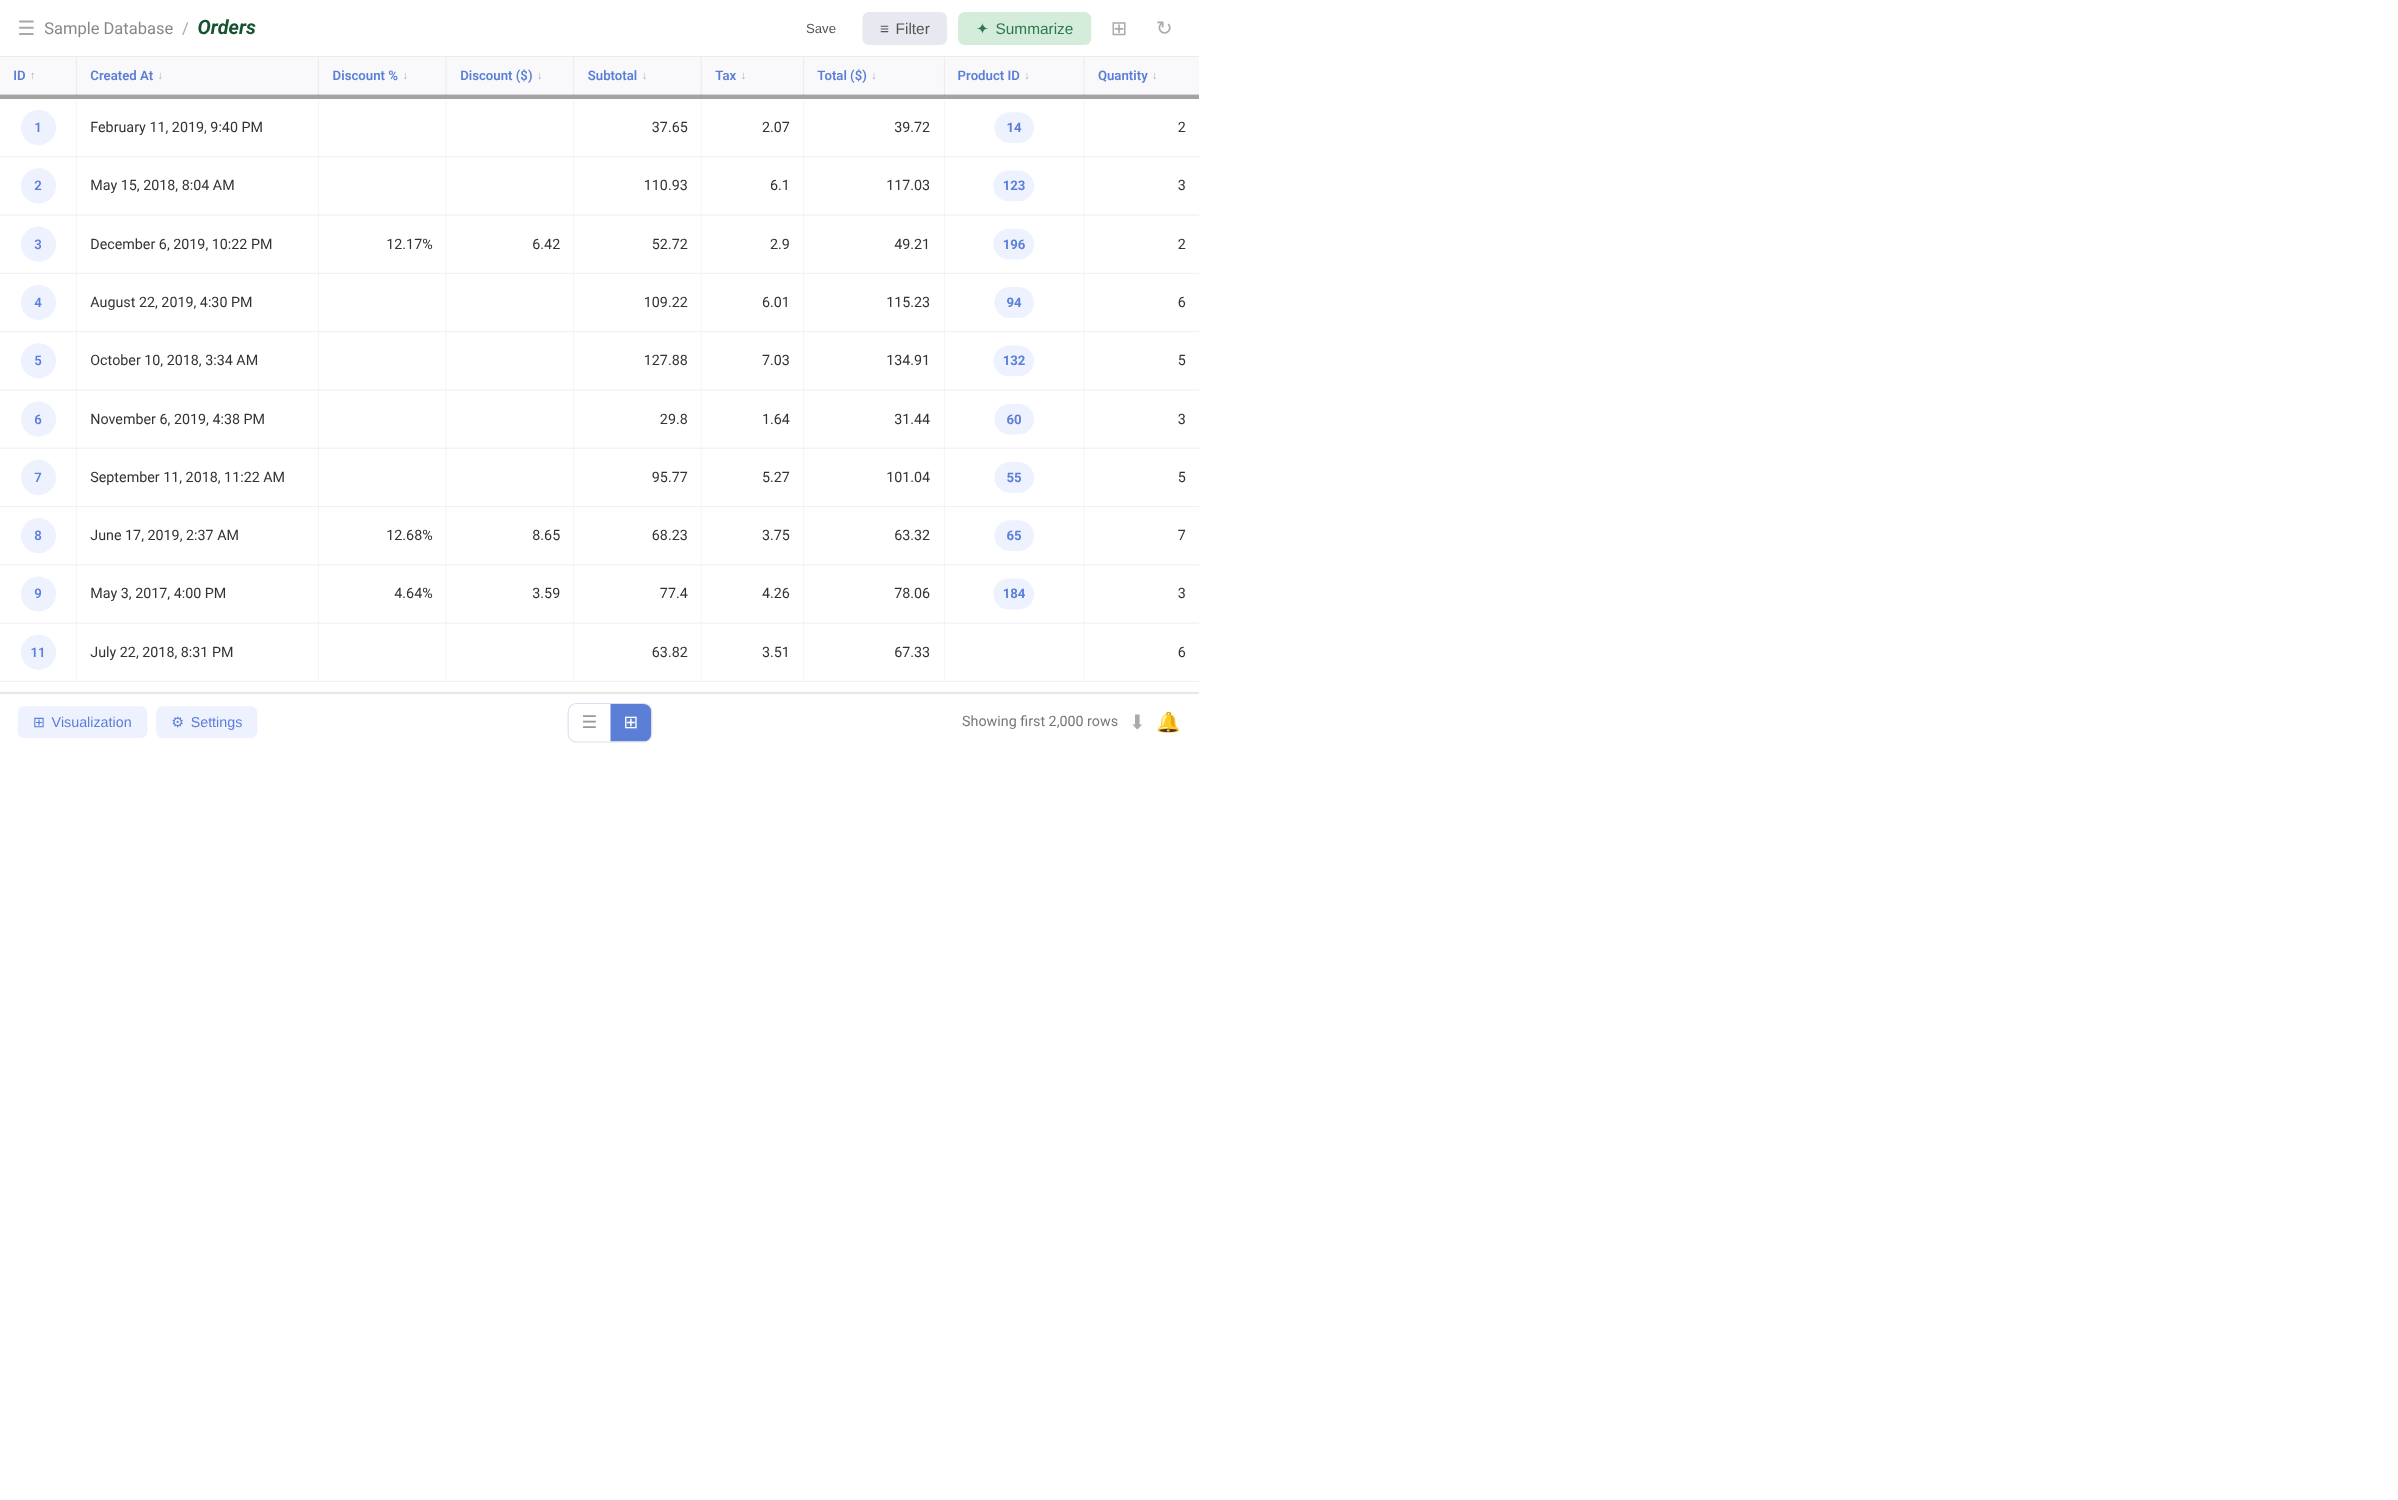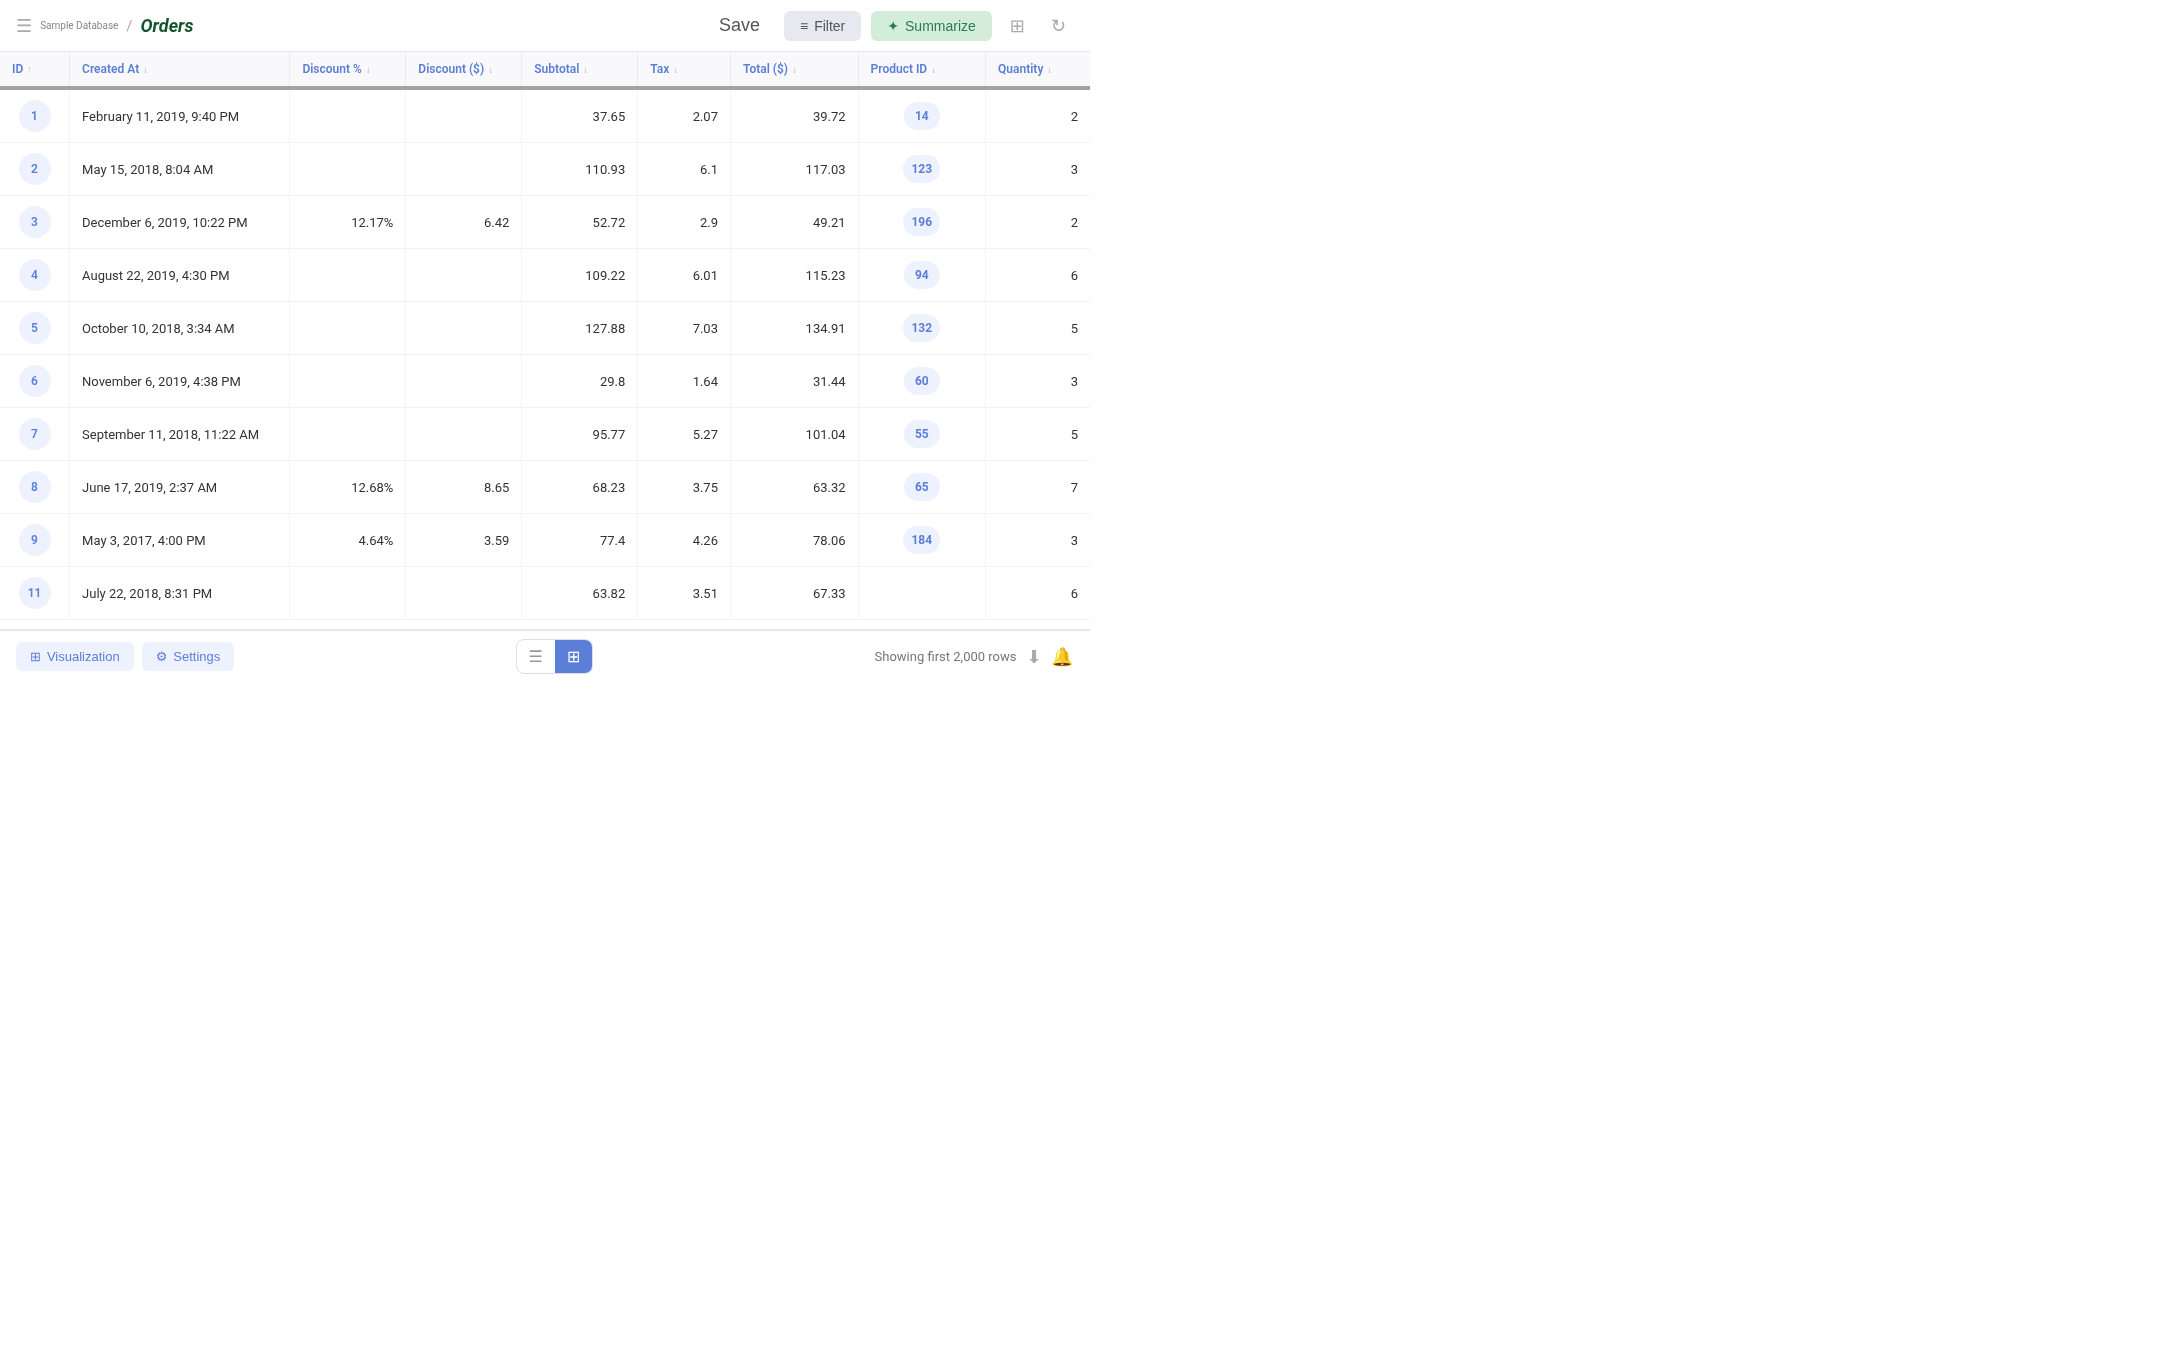--- a/index.html
+++ b/index.html
@@ -26,21 +26,21 @@
       align-items: center;
       gap: 8px;
       flex: 1;
     }
     .db-icon {
       color: #aaa;
       font-size: 18px;
     }
     .breadcrumb-db {
       color: #888;
-      font-size: 10px;
+      font-size: 15px;
       text-align: right;
     }
     .breadcrumb-sep {
       color: #aaa;
       font-size: 15px;
     }
     .breadcrumb-page {
       color: #14532d;
       font-weight: 700;
       font-size: 18px;
@@ -48,21 +48,21 @@
     }
     .header-actions {
       display: flex;
       align-items: center;
       gap: 10px;
     }
     .btn-save {
       background: transparent;
       border: none;
       color: #555;
-      font-size: 18px;
+      font-size: 12px;
       cursor: pointer;
       padding: 6px 14px;
       border-radius: 4px;
     }
     .btn-filter {
       display: flex;
       align-items: center;
       gap: 6px;
       background: #e8e8f0;
       border: none;

